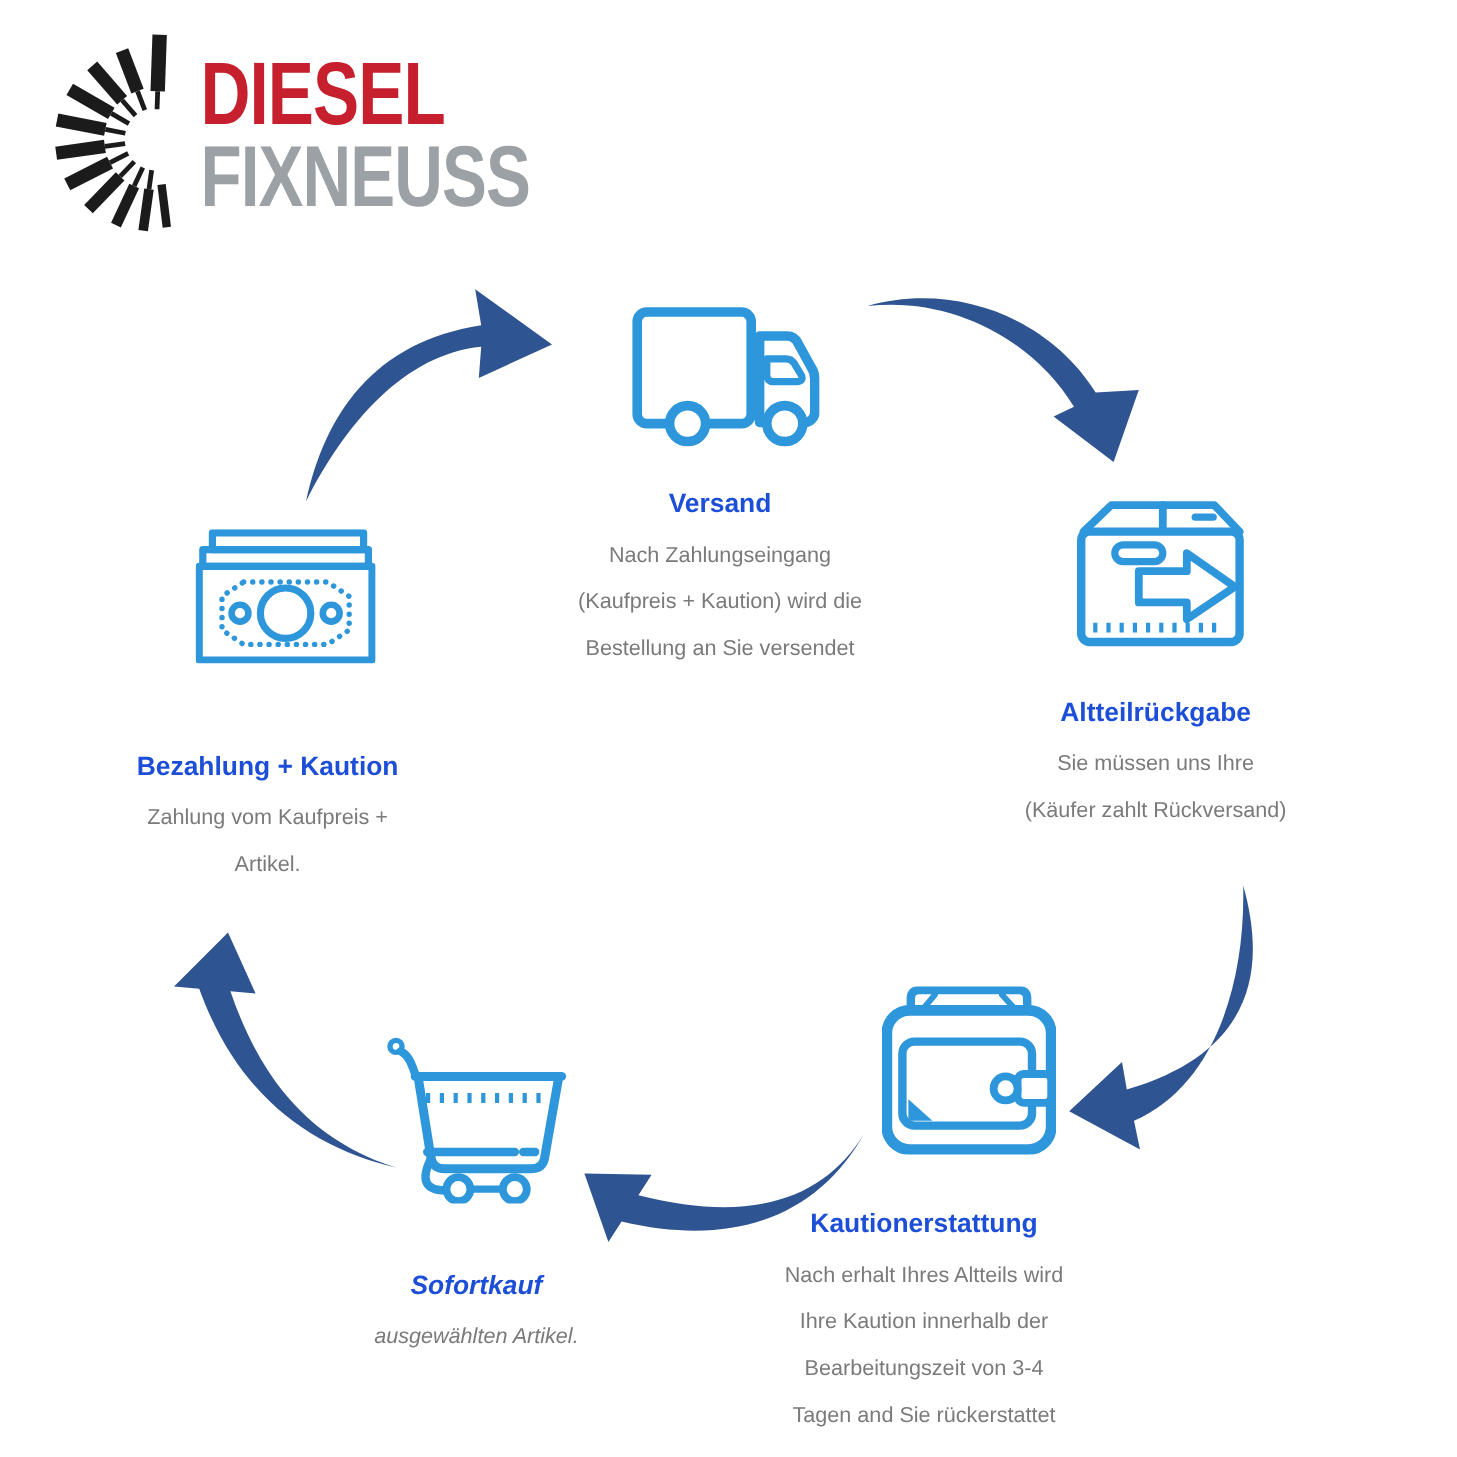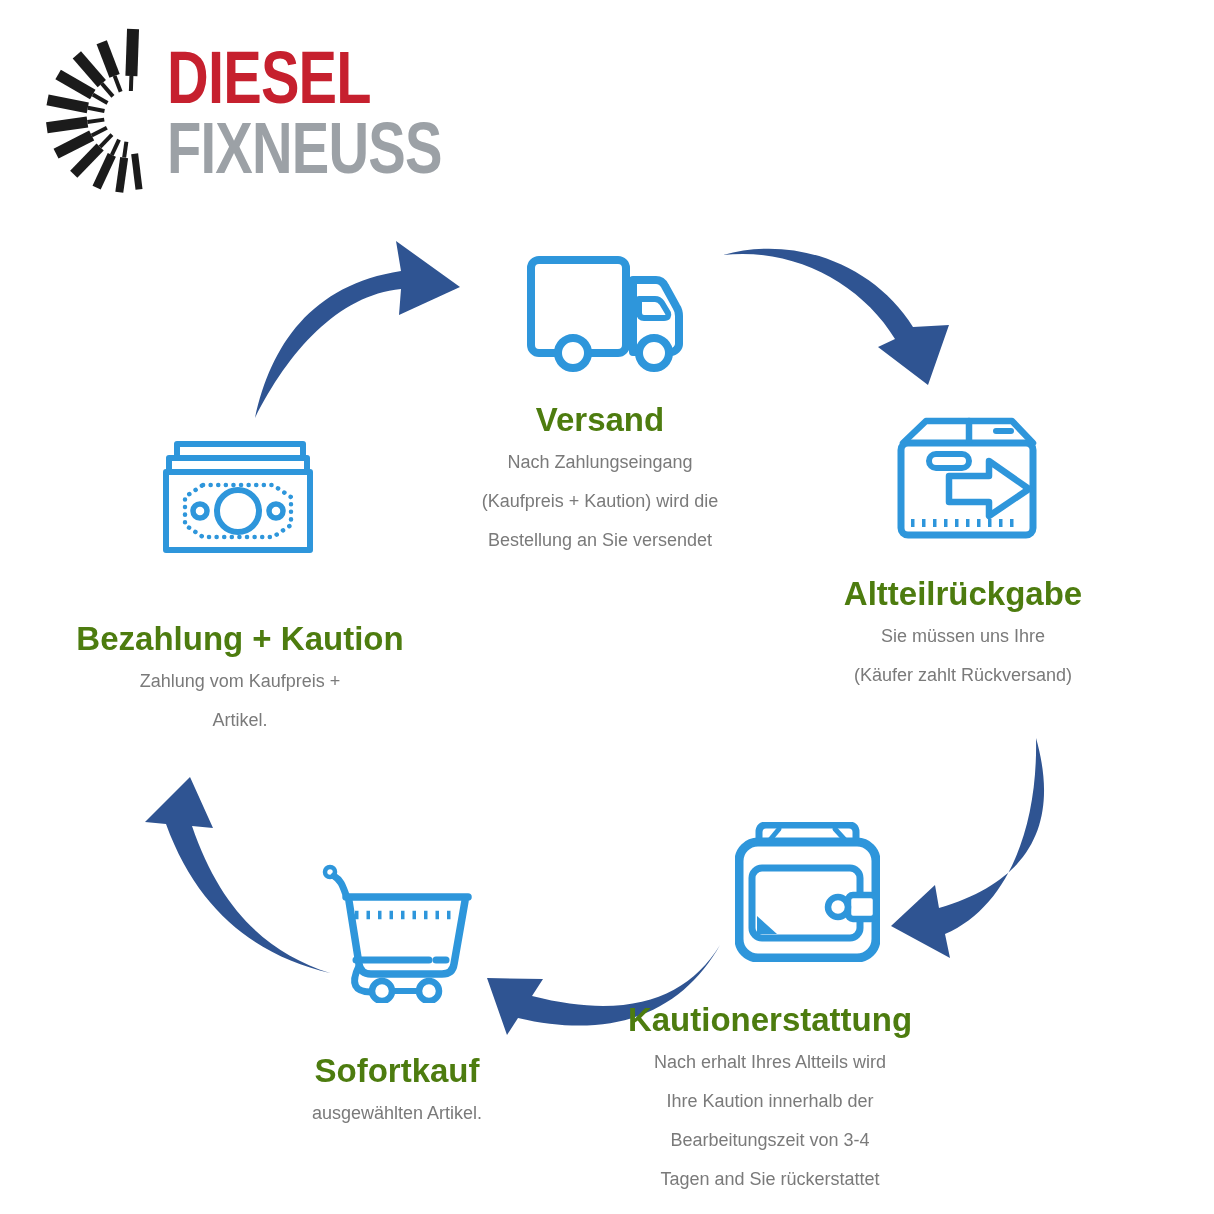--- a/index.html
+++ b/index.html
@@ -6,21 +6,21 @@
   .canvas{position:relative;width:1214px;height:1214px;background:#fff;overflow:hidden;
           font-family:"Liberation Sans", sans-serif;}
   .abs{position:absolute;}
   
   .brand{position:absolute;font-weight:bold;line-height:1;transform:scaleX(0.78);
          transform-origin:left top;letter-spacing:-1px;white-space:nowrap;}
   .brand-1{left:167px;top:41px;font-size:74px;color:#C6202E;}
   .brand-2{left:167px;top:112px;font-size:72px;color:#9CA1A6;}
   
   .step-text{position:absolute;text-align:center;}
-  .step-title{font-size:33px;font-weight:bold;color:#4d7c0f;line-height:30px;}
+  .step-title{font-size:22px;font-weight:bold;color:#1d4ed8;line-height:30px;}
   .step-desc{margin-top:8px;font-size:18px;color:#7a7a7a;line-height:39px;}
   .step-desc span{display:block;}
 </style>
 </head>
 <body>
 
 <div class="canvas">
 
   <div class="abs" style="left:0;top:0;">
     <svg class="abs" style="left:26px;top:16px;" width="122" height="198" viewBox="0 0 122 198">
@@ -158,29 +158,29 @@
   </div>
 
   <div class="step-text" style="left:783px;top:579px;width:360px;">
     <div class="step-title">Altteilrückgabe</div>
     <div class="step-desc">
       <span>Sie müssen uns Ihre</span>
       <span>(Käufer zahlt Rückversand)</span>
     </div>
   </div>
 
-  <div class="step-text" style="left:60px;top:624px;width:360px;text-align:center;">
+  <div class="step-text" style="left:43px;top:624px;width:360px;text-align:center;">
     <div class="step-title">Bezahlung + Kaution</div>
     <div class="step-desc">
       <span>Zahlung vom Kaufpreis +</span>
       <span>Artikel.</span>
     </div>
   </div>
 
-  <div class="step-text" style="left:217px;top:1056px;width:360px;">
+  <div class="step-text" style="left:217px;top:1056px;width:360px;font-style:italic;">
     <div class="step-title">Sofortkauf</div>
     <div class="step-desc">
       <span>ausgewählten Artikel.</span>
     </div>
   </div>
 
   <div class="step-text" style="left:580px;top:1005px;width:380px;">
     <div class="step-title">Kautionerstattung</div>
     <div class="step-desc">
       <span>Nach erhalt Ihres Altteils wird</span>

